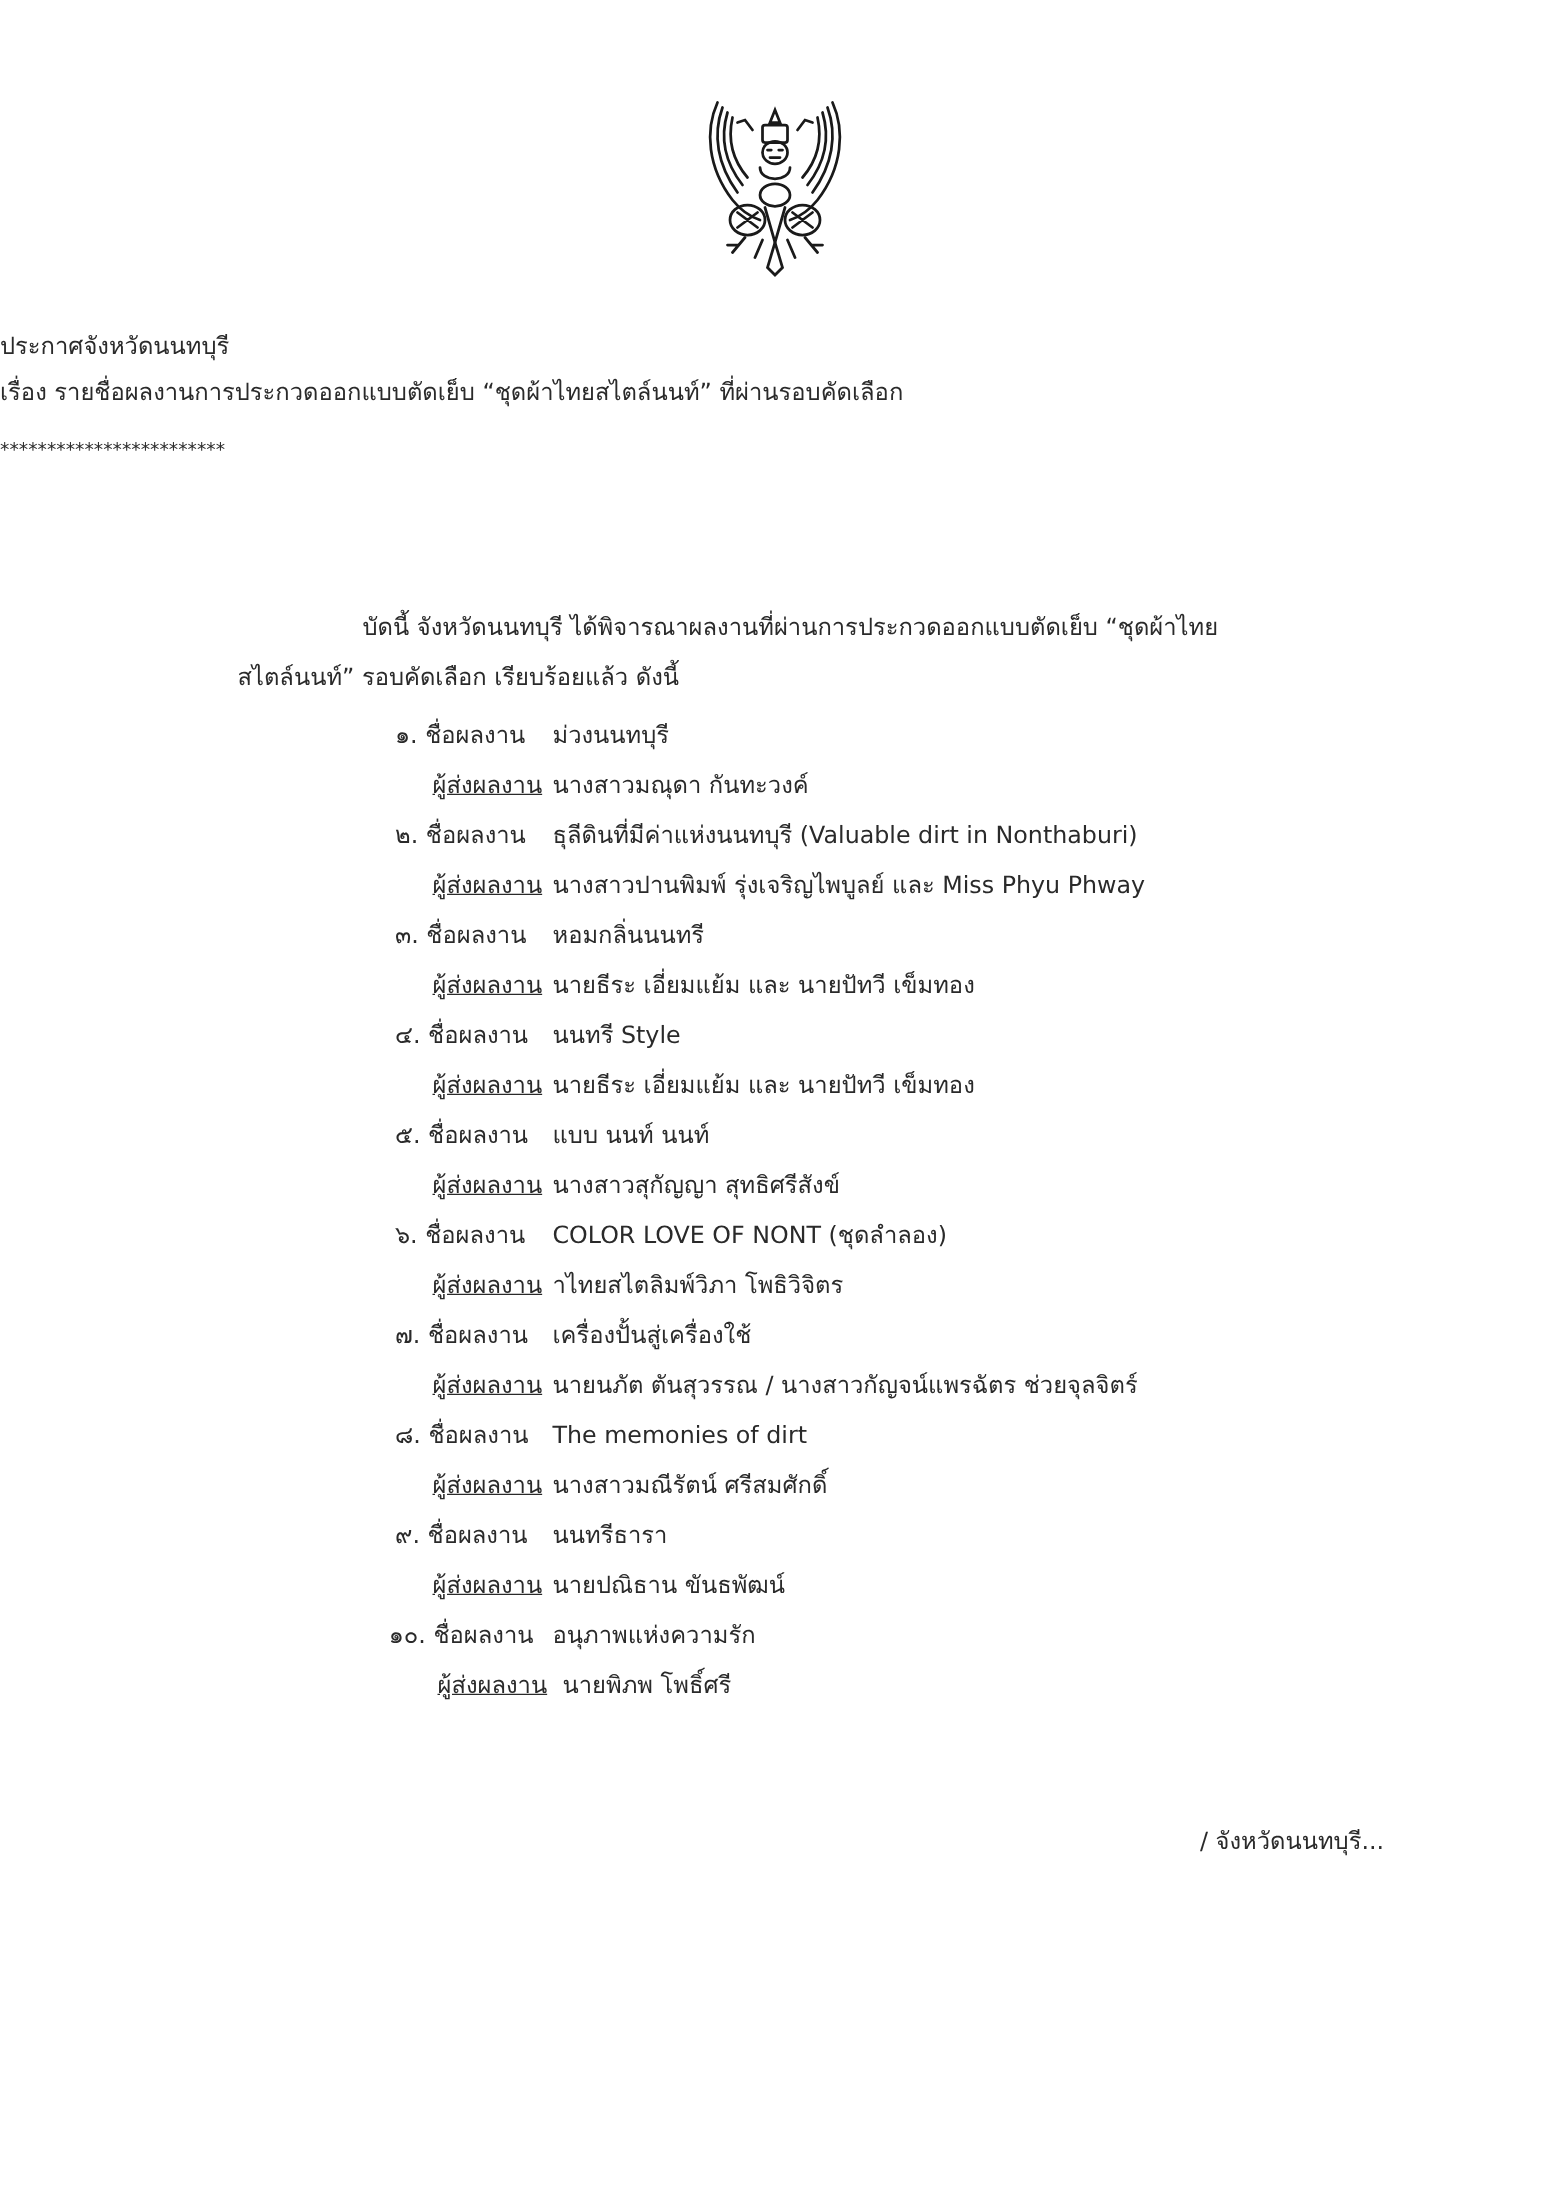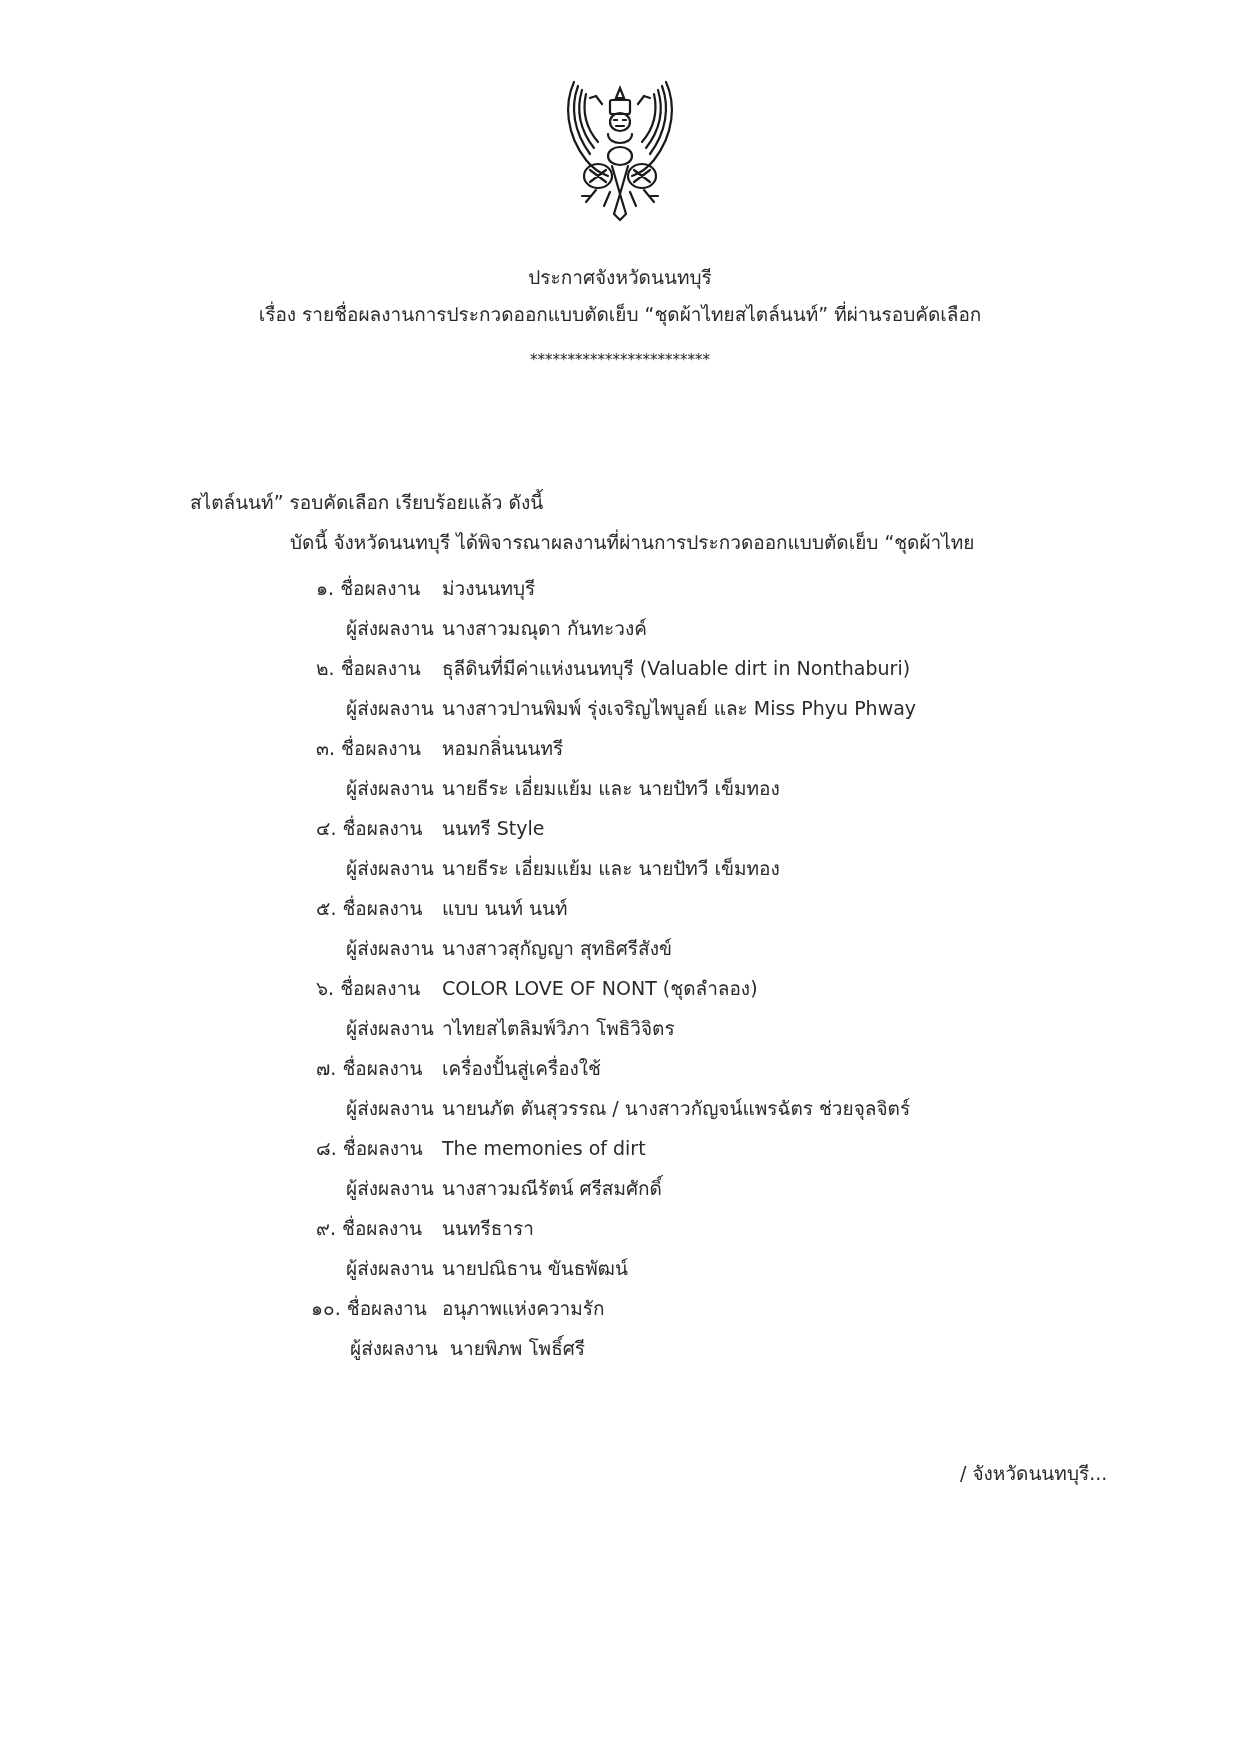--- a/index.html
+++ b/index.html
@@ -3,37 +3,37 @@
 <meta charset="utf-8">
 <style>
   html, body { margin: 0; padding: 0; background: #ffffff; }
   body {
     width: 1240px; height: 1754px; position: relative; overflow: hidden;
     font-family: "DejaVu Sans", "Liberation Sans", sans-serif;
     color: #2a2a2a;
   }
   .emblem { position: absolute; left: 560px; top: 74px; width: 120px; height: 150px; }
   .title {
-    position: absolute; left: 0; width: 1240px; text-align: center;
+    position: absolute; left: 0; width: 1240px; 
     font-size: 19px; line-height: 30px;
   }
   .t1 { top: 262px; }
   .t2 { top: 299px; }
   .stars { top: 345px; font-size: 15px; letter-spacing: 0px; }
   .para {
     position: absolute; left: 190px; width: 934px;
     font-size: 19px; line-height: 40px;
   }
   .p1 { top: 394px; }
   .p2 { top: 482px; }
   .indent { display: inline-block; width: 100px; }
   .list { position: absolute; left: 316px; top: 568px; }
   .row { position: relative; height: 40px; font-size: 19px; line-height: 40px; white-space: nowrap; }
   .num-label { position: absolute; left: 0; }
-  .sub-label { position: absolute; left: 30px; }
+  .sub-label { position: absolute; left: 30px; text-decoration: underline; }
   .value { position: absolute; left: 126px; }
   .row.last .num-label { left: -5px; }
   .row.last-sub .sub-label { left: 34px; }
   .row.last-sub .value { left: 134px; }
   .continue {
     position: absolute; left: 960px; top: 1458px;
     font-size: 19px; line-height: 30px;
   }
 </style>
 </head>
@@ -74,22 +74,22 @@
 </svg>
 
 <div class="title t1">ประกาศจังหวัดนนทบุรี</div>
 <div class="title t2">เรื่อง รายชื่อผลงานการประกวดออกแบบตัดเย็บ “ชุดผ้าไทยสไตล์นนท์” ที่ผ่านรอบคัดเลือก</div>
 <div class="title stars">************************</div>
 
 <div class="para p1">
 </div>
 
 <div class="para p2">
+  <div><span class="indent"></span><span>บัดนี้ จังหวัดนนทบุรี ได้พิจารณาผลงานที่ผ่านการประกวดออกแบบตัดเย็บ “ชุดผ้าไทย</span></div>
   <div>สไตล์นนท์” รอบคัดเลือก เรียบร้อยแล้ว ดังนี้</div>
-  <div><span class="indent"></span><span>บัดนี้ จังหวัดนนทบุรี ได้พิจารณาผลงานที่ผ่านการประกวดออกแบบตัดเย็บ “ชุดผ้าไทย</span></div>
 </div>
 
 <div class="list">
 
   <div class="row">
     <span class="num-label"><span>๑.</span> <span>ชื่อผลงาน</span></span>
     <span class="value">ม่วงนนทบุรี</span>
   </div>
   <div class="row">
     <span class="sub-label">ผู้ส่งผลงาน</span>

